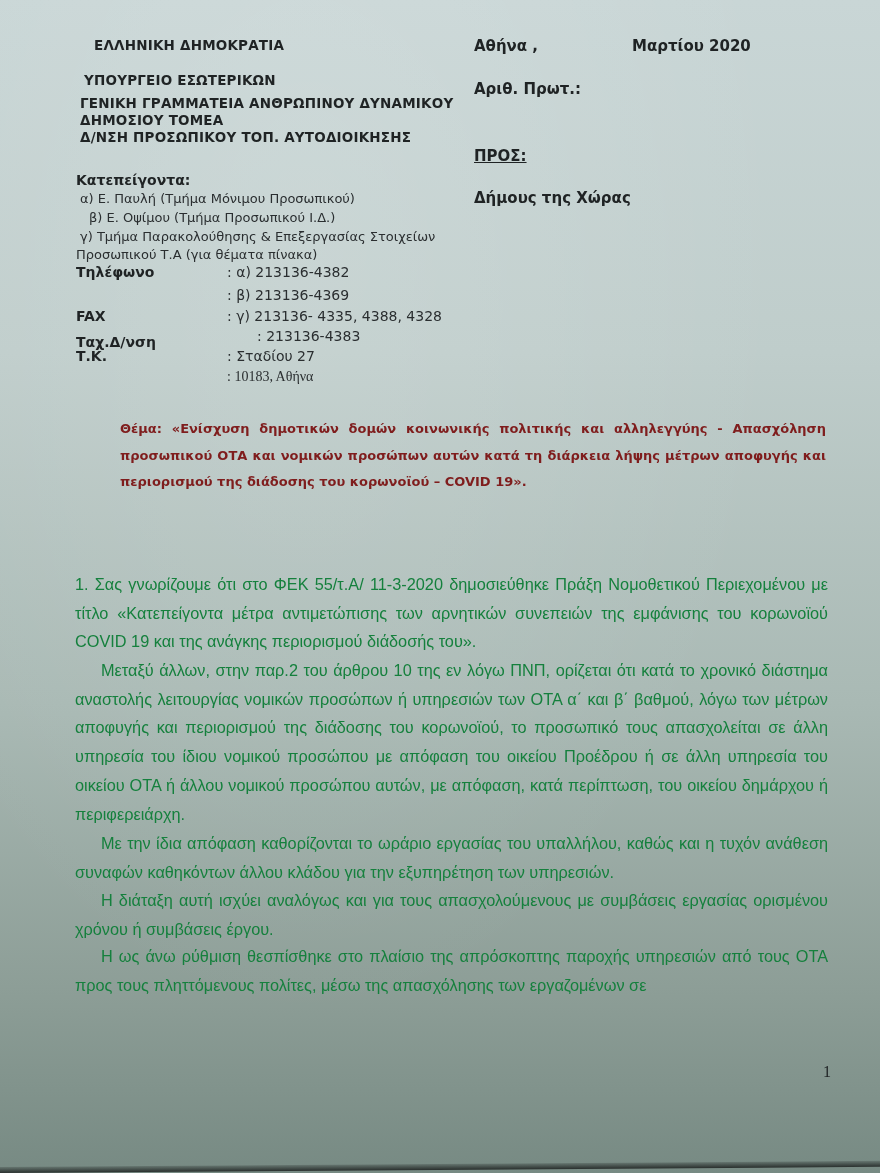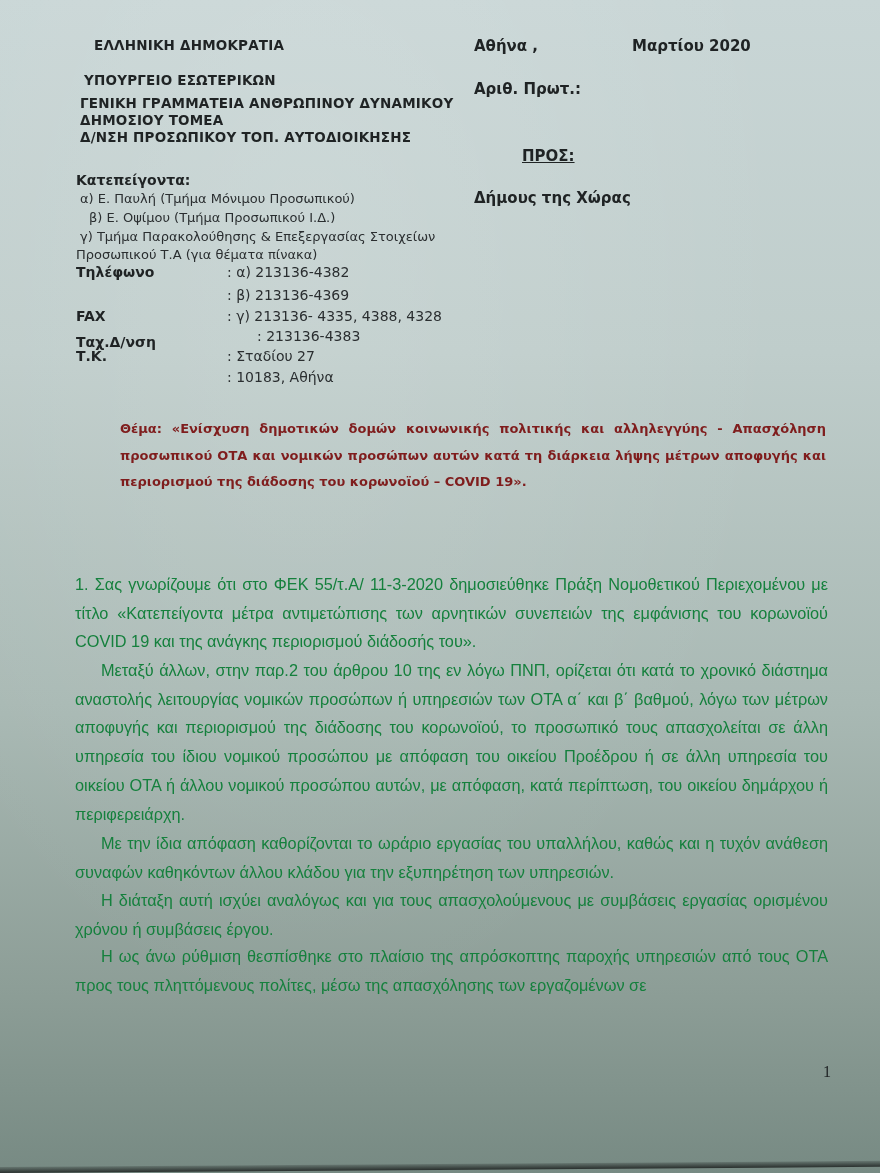--- a/index.html
+++ b/index.html
@@ -36,21 +36,21 @@
       font-weight: bold;
       font-size: 13.5px;
       letter-spacing: 0.2px;
       color: #1f2324;
     }
     .right-bold {
       font-weight: bold;
       font-size: 15px;
       color: #1f2324;
     }
-    .underline { text-decoration: underline; margin-left: 48px; }
+    .underline { text-decoration: underline; }
     .info-line {
       font-size: 13px;
       color: #2a2e30;
     }
     .contact-label {
       font-weight: bold;
       font-size: 14px;
       color: #1f2324;
     }
     .contact-value {
@@ -125,21 +125,21 @@
 
   <div class="abs contact-label" style="left:76px;top:308px;">FAX</div>
   <div class="abs contact-value" style="left:227px;top:308px;">: γ) 213136- 4335, 4388, 4328</div>
 
   <div class="abs contact-label" style="left:76px;top:334px;">Ταχ.Δ/νση</div>
   <div class="abs contact-value" style="left:227px;top:328px;margin-left:30px;">: 213136-4383</div>
 
   <div class="abs contact-label" style="left:76px;top:348px;">Τ.Κ.</div>
   <div class="abs contact-value" style="left:227px;top:348px;">: Σταδίου 27</div>
 
-  <div class="abs contact-value" style="left:227px;top:369px;">: 10183, Αθήνα</div>
+  <div class="abs contact-value" style="left:227px;top:369px;font-family:Liberation Serif, serif;">: 10183, Αθήνα</div>
 </div>
 
 <div class="subject">Θέμα: «Ενίσχυση δημοτικών δομών κοινωνικής πολιτικής και αλληλεγγύης - Απασχόληση προσωπικού ΟΤΑ και νομικών προσώπων αυτών κατά τη διάρκεια λήψης μέτρων αποφυγής και περιορισμού της διάδοσης του κορωνοϊού – COVID 19».</div>
 
 <div class="body-text" style="top:570px;">1. Σας γνωρίζουμε ότι στο ΦΕΚ 55/τ.Α/ 11-3-2020 δημοσιεύθηκε Πράξη Νομοθετικού Περιεχομένου με τίτλο «Κατεπείγοντα μέτρα αντιμετώπισης των αρνητικών συνεπειών της εμφάνισης του κορωνοϊού COVID 19 και της ανάγκης περιορισμού διάδοσής του».</div>
 <div class="body-text indent" style="top:656px;">Μεταξύ άλλων, στην παρ.2 του άρθρου 10 της εν λόγω ΠΝΠ, ορίζεται ότι κατά το χρονικό διάστημα αναστολής λειτουργίας νομικών προσώπων ή υπηρεσιών των ΟΤΑ α΄ και β΄ βαθμού, λόγω των μέτρων αποφυγής και περιορισμού της διάδοσης του κορωνοϊού, το προσωπικό τους απασχολείται σε άλλη υπηρεσία του ίδιου νομικού προσώπου με απόφαση του οικείου Προέδρου ή σε άλλη υπηρεσία του οικείου ΟΤΑ ή άλλου νομικού προσώπου αυτών, με απόφαση, κατά περίπτωση, του οικείου δημάρχου ή περιφερειάρχη.</div>
 <div class="body-text indent" style="top:829px;">Με την ίδια απόφαση καθορίζονται το ωράριο εργασίας του υπαλλήλου, καθώς και η τυχόν ανάθεση συναφών καθηκόντων άλλου κλάδου για την εξυπηρέτηση των υπηρεσιών.</div>
 <div class="body-text indent" style="top:886px;">Η διάταξη αυτή ισχύει αναλόγως και για τους απασχολούμενους με συμβάσεις εργασίας ορισμένου χρόνου ή συμβάσεις έργου.</div>
 <div class="body-text indent" style="top:942px;">Η ως άνω ρύθμιση θεσπίσθηκε στο πλαίσιο της απρόσκοπτης παροχής υπηρεσιών από τους ΟΤΑ προς τους πληττόμενους πολίτες, μέσω της απασχόλησης των εργαζομένων σε</div>
 

